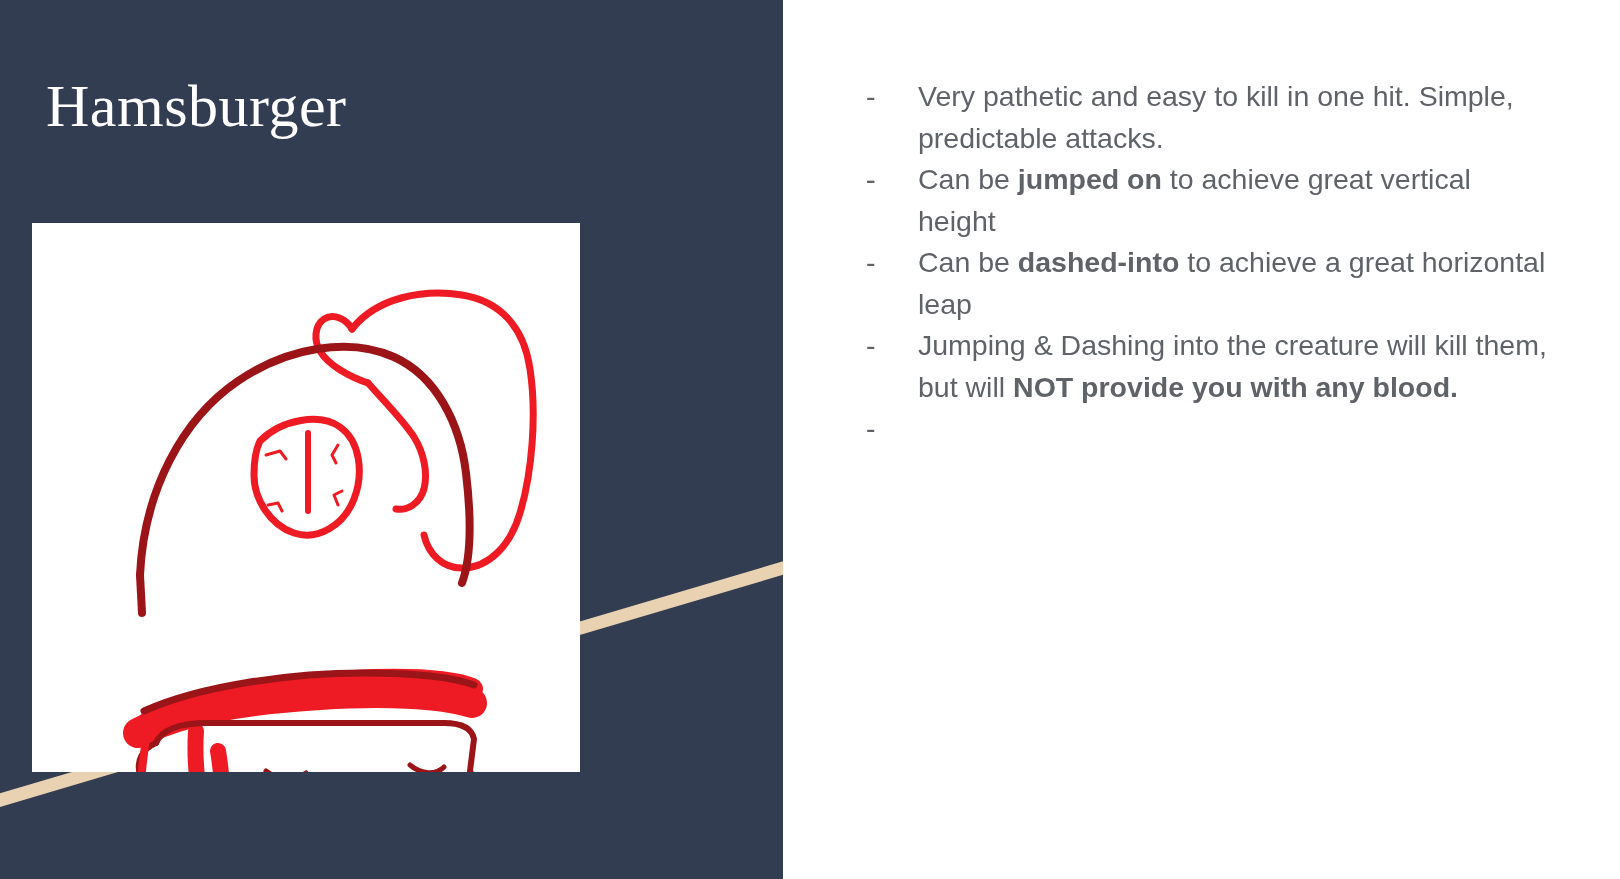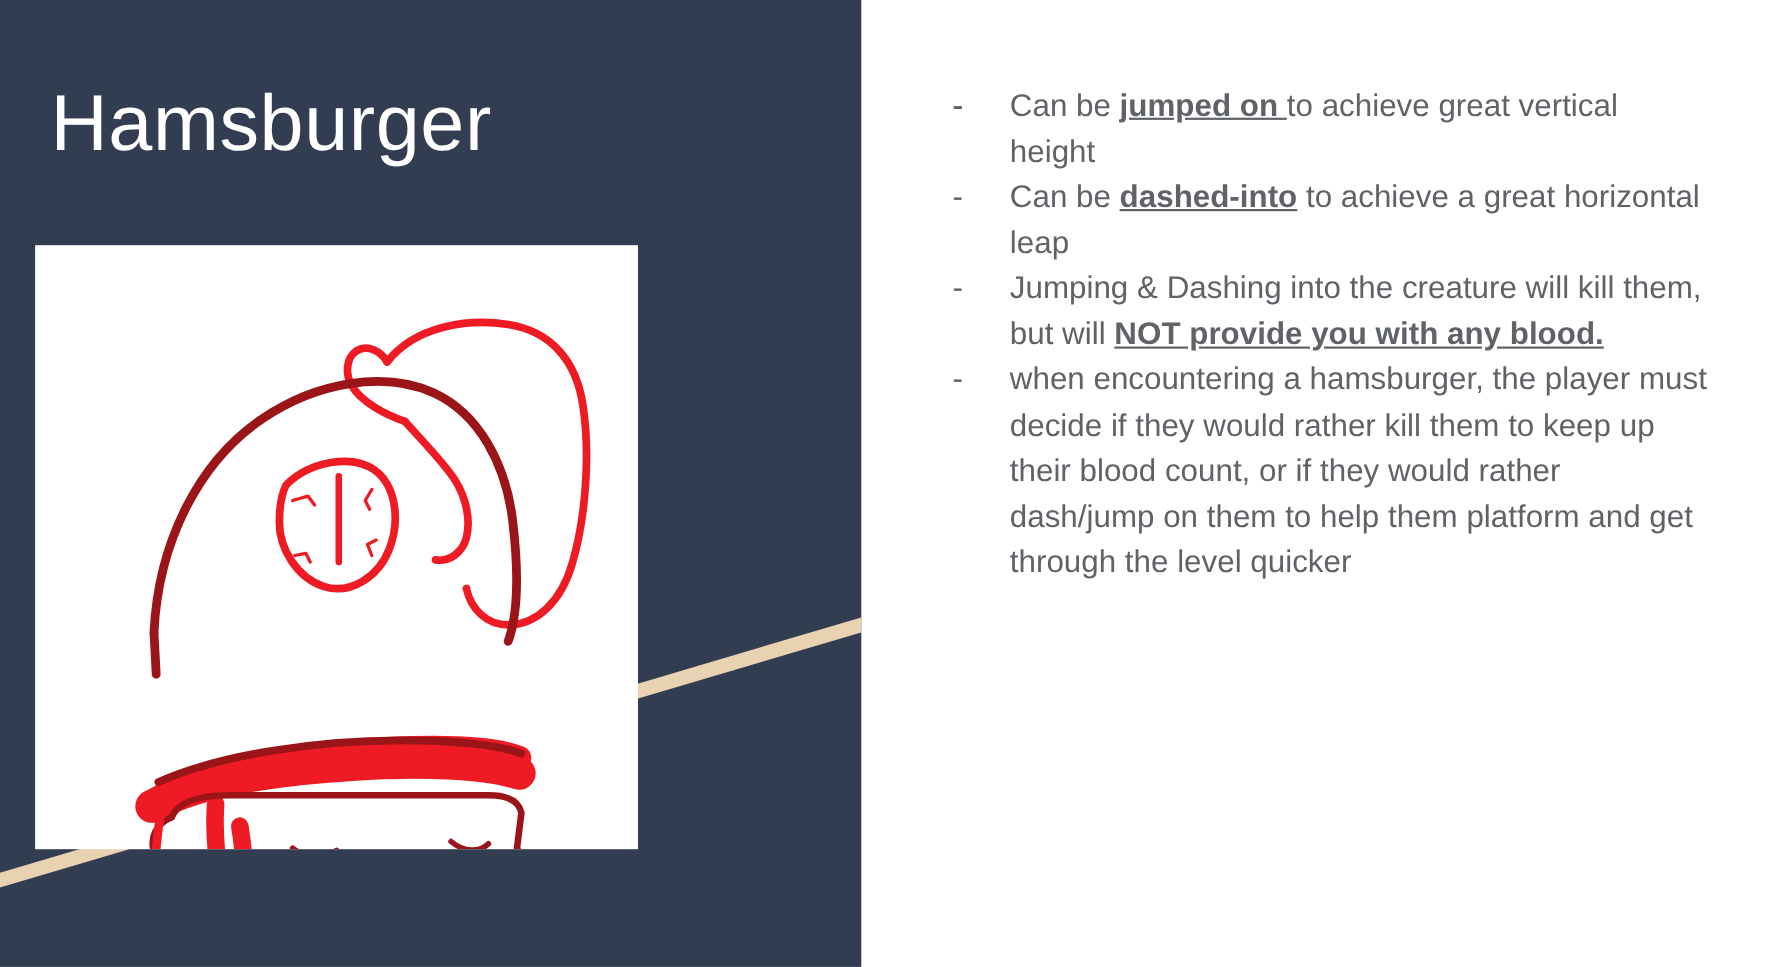--- a/index.html
+++ b/index.html
@@ -39,22 +39,22 @@
     height: 879px;
     pointer-events: none;
   }
 
   
   .slide-title {
     position: absolute;
     left: 46px;
     top: 75px;
     width: 700px;
-    font-family: Liberation Sans, sans-serif;
-    font-size: 72px;
+    font-family: Liberation Serif, serif;
+    font-size: 60px;
     line-height: 1.05;
     color: #ffffff;
     letter-spacing: 0.5px;
     white-space: nowrap;
   }
 
   
   .image-card {
     position: absolute;
     left: 32px;
@@ -90,21 +90,20 @@
   ul.bullets > li .dash {
     position: absolute;
     left: 10px;
     top: 0;
     color: #5f6368;
     font-size: 28.5px;
     line-height: 41.5px;
   }
   b.hl {
     font-weight: bold;
-    text-decoration: underline;
     color: #5f6368;
   }
 </style>
 </head>
 <body>
 
 <div id="slide">
 
   <div class="navy-panel">
 
@@ -182,39 +181,39 @@
         </g>
       </svg>
     </div>
 
   </div>
 
   <div class="body-panel">
     <ul class="bullets">
 
       <li>
+        <span class="dash">-</span><span>Very pathetic and easy to kill in one hit. Simple, predictable attacks.</span>
+      </li>
+
+      <li>
         <span class="dash">-</span>
       </li>
 
       <li>
+        <span class="dash">-</span><span>Can be </span><b class="hl">jumped on </b><span>to achieve great vertical height</span>
+      </li>
+
+      <li>
+        <span class="dash">-</span><span>Can be </span><b class="hl">dashed-into</b><span> to achieve a great horizontal leap</span>
+      </li>
+
+      <li>
+        <span class="dash">-</span><span>Jumping &amp; Dashing into the creature will kill them, but will </span><b class="hl">NOT provide you with any blood.</b>
+      </li>
+
+      <li>
         <span class="dash">-</span>
-      </li>
-
-      <li>
-        <span class="dash">-</span><span>Can be </span><b class="hl">jumped on </b><span>to achieve great vertical height</span>
-      </li>
-
-      <li>
-        <span class="dash">-</span><span>Can be </span><b class="hl">dashed-into</b><span> to achieve a great horizontal leap</span>
-      </li>
-
-      <li>
-        <span class="dash">-</span><span>Jumping &amp; Dashing into the creature will kill them, but will </span><b class="hl">NOT provide you with any blood.</b>
-      </li>
-
-      <li>
-        <span class="dash">-</span><span>when encountering a hamsburger, the player must decide if they would rather kill them to keep up their blood count, or if they would rather dash/jump on them to help them platform and get through the level quicker</span>
       </li>
 
     </ul>
   </div>
 
 </div>
 
 </body></html>

